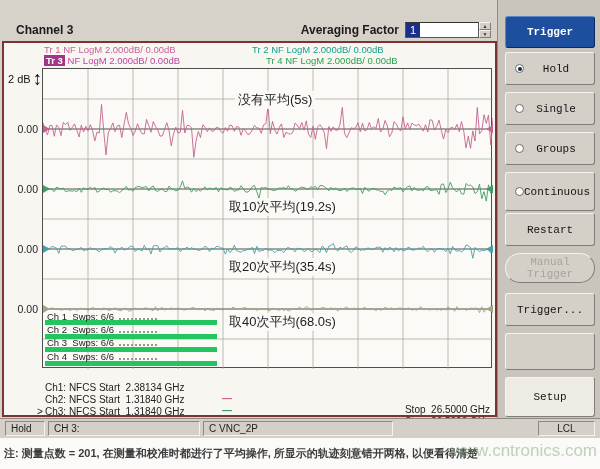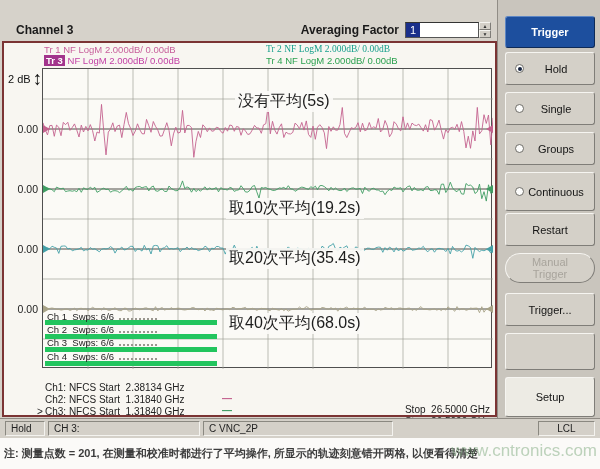--- a/index.html
+++ b/index.html
@@ -25,39 +25,39 @@
 
   
   .display { position:absolute; left:2px; top:41px; width:495px; height:376px;
              background:#f8f6f1; border:2px solid #7b3434; }
   .tdef { position:absolute; font-size:9.5px; white-space:pre; letter-spacing:0; }
   .tsel { color:#fff; padding:0 2px; font-weight:bold; }
 
   .graph { position:absolute; left:38px; top:25px; width:450px; height:300px;
            border:1px solid #4f4f4f; background:#fbfaf6; }
   .graph svg { position:absolute; left:0; top:0; }
-  .ann { position:absolute; font-size:16px; color:#1d1d1d; background:rgba(251,250,246,.92);
+  .ann { position:absolute; font-size:13px; color:#1d1d1d; background:rgba(251,250,246,.92);
          padding:0 3px; white-space:nowrap; }
   .sweeps { position:absolute; left:2px; top:243px; width:172px; font-size:9.5px; color:#222; }
   .sweeps .row { height:13.4px; display:flex; align-items:center; border-bottom:5px solid #22c55e; padding-left:2px; white-space:pre; }
   .sweeps .dots { margin-left:5px; width:38px; border-bottom:2px dotted #9a978f; height:7px; }
 
   .scale { position:absolute; left:4px; top:28px; display:flex; align-items:center; font-size:11px; color:#111; }
   .scale .arrow { font-size:19px; font-weight:bold; margin-left:2px; line-height:16px; }
   .reflab { position:absolute; left:1px; width:33px; text-align:right; font-size:10.5px; color:#222; }
 
   .chrow { position:absolute; left:0; width:492px; height:12px; font-size:10px; color:#222; white-space:pre; }
   .chrow .pfx { position:absolute; left:33px; }
   .chrow .lab { position:absolute; left:41px; }
   .chrow .dash { position:absolute; left:218px; font-weight:bold; }
   .chrow .stop { position:absolute; left:360px; width:126px; text-align:right; }
 
   
   .sidebar { position:absolute; left:497px; top:0; width:103px; height:418px;
-             background:#c9c5bd; border-left:1px solid #918d86; }
+             background:#c9c5bd; border-left:1px solid #918d86;font-family:Liberation Mono, monospace; }
   .skey { position:absolute; left:7px; width:90px; border-radius:3px; display:flex;
           align-items:center; justify-content:center; text-align:center; font-size:11px;
           color:#141414; background:#d4d0c8;
           border:1px solid; border-color:#f6f5f1 #7f7d78 #7f7d78 #f6f5f1; cursor:pointer; }
   .skey.blue { background:#1d4f9e; color:#fff; font-weight:bold;
                border-color:#5d86c4 #0e2a57 #0e2a57 #5d86c4; }
   .skey.radio { justify-content:flex-start; padding-left:9px; }
   .skey.radio .lbl { flex:1; text-align:center; padding-right:6px; }
   .skey.disabled { color:#a8a49c; cursor:default; }
   .skey.light { background:#edebe4; }
@@ -91,21 +91,21 @@
     </div>
     <div class="spinner">
       <div>▲</div>
       <div>▼</div>
     </div>
   </div>
 
   <div class="display">
 
     <div class="tdef" style="left:40px; top:1px; color:#c75f9b;"><span>Tr 1</span><span> NF LogM 2.000dB/ 0.00dB</span></div>
-    <div class="tdef" style="left:262px; top:1px; color:#17a08c;font-family:Liberation Serif, serif;"><span>Tr 2</span><span> NF LogM 2.000dB/ 0.00dB</span></div>
+    <div class="tdef" style="left:248px; top:1px; color:#17a08c;"><span>Tr 2</span><span> NF LogM 2.000dB/ 0.00dB</span></div>
     <div class="tdef" style="left:40px; top:12px; color:#c23fa5;"><span class="tsel" style="background:#a2348c;">Tr 3</span><span> NF LogM 2.000dB/ 0.00dB</span></div>
     <div class="tdef" style="left:262px; top:12px; color:#2ba14f;"><span>Tr 4</span><span> NF LogM 2.000dB/ 0.00dB</span></div>
 
     <div class="scale">
       <span>2 dB</span>
       <span class="arrow">↕</span>
     </div>
     <div class="reflab" style="top:80px;">0.00</div>
     <div class="reflab" style="top:140px;">0.00</div>
     <div class="reflab" style="top:200px;">0.00</div>
@@ -143,21 +143,21 @@
           <polygon points="450,116 443,120 450,124" fill="#3f9d63"></polygon>
           <polyline points="0.0,179.5 2.3,181.1 4.5,179.0 6.8,179.8 9.0,177.2 11.3,178.3 13.5,179.0 15.8,184.4 18.0,177.3 20.3,177.0 22.5,177.0 24.8,180.0 27.0,179.3 29.3,181.8 31.5,180.9 33.8,180.5 36.0,179.9 38.3,178.4 40.5,181.8 42.8,180.7 45.0,181.1 47.3,178.6 49.5,180.2 51.8,179.8 54.0,181.2 56.3,182.8 58.5,180.4 60.8,179.6 63.0,180.0 65.3,179.4 67.5,177.6 69.8,179.2 72.0,184.1 74.3,180.1 76.5,180.2 78.8,178.0 81.0,181.0 83.3,180.4 85.5,178.8 87.8,177.2 90.0,177.5 92.3,182.5 94.5,179.9 96.8,180.4 99.0,182.1 101.3,176.3 103.5,180.8 105.8,179.4 108.0,185.0 110.3,176.9 112.5,176.4 114.8,176.8 117.0,182.9 119.3,179.3 121.5,178.7 123.8,176.7 126.0,180.1 128.3,179.5 130.5,180.1 132.8,179.5 135.0,178.7 137.3,182.7 139.5,180.0 141.8,180.1 144.0,178.0 146.3,180.6 148.5,178.6 150.8,180.2 153.0,180.2 155.3,181.6 157.5,180.8 159.8,180.0 162.0,177.1 164.3,178.7 166.5,182.6 168.8,179.1 171.0,179.9 173.3,177.5 175.5,177.5 177.8,179.0 180.0,179.1 182.3,185.1 184.5,179.9 186.8,183.5 189.0,181.6 191.3,176.1 193.5,181.6 195.8,182.6 198.0,183.2 200.3,181.6 202.5,181.6 204.8,180.3 207.0,180.0 209.3,178.4 211.5,184.6 213.8,177.2 216.0,182.5 218.3,181.6 220.5,181.5 222.8,179.1 225.0,181.4 227.3,180.8 229.5,181.5 231.8,183.6 234.0,181.4 236.3,181.5 238.5,181.4 240.8,183.6 243.0,180.4 245.3,177.9 247.5,180.1 249.8,180.1 252.0,182.9 254.2,179.2 256.5,179.6 258.8,179.9 261.0,182.7 263.3,181.3 265.5,179.4 267.8,182.5 270.0,182.3 272.3,179.9 274.5,181.3 276.8,183.7 279.0,177.2 281.3,178.8 283.5,183.7 285.8,177.3 288.0,176.4 290.3,174.5 292.5,179.8 294.8,182.2 297.0,178.1 299.3,179.7 301.5,178.2 303.8,176.8 306.0,181.9 308.3,183.5 310.5,181.2 312.8,177.8 315.0,179.3 317.3,181.6 319.5,180.5 321.8,181.2 324.0,179.2 326.3,179.2 328.5,180.3 330.8,180.4 333.0,178.7 335.3,178.1 337.5,178.3 339.8,183.3 342.0,178.6 344.3,181.2 346.5,178.1 348.8,179.6 351.0,182.9 353.3,178.6 355.5,182.0 357.8,179.6 360.0,182.1 362.3,181.3 364.5,178.6 366.8,178.5 369.0,181.2 371.3,180.9 373.5,180.4 375.8,179.0 378.0,179.5 380.3,177.3 382.5,180.8 384.8,182.8 387.0,180.4 389.3,179.8 391.5,183.2 393.8,180.0 396.0,179.3 398.3,179.8 400.5,180.2 402.8,182.6 405.0,179.3 407.3,184.9 409.5,177.4 411.8,180.8 414.0,182.2 416.3,181.4 418.5,182.9 420.8,181.1 423.0,176.1 425.3,176.9 427.5,178.5 429.8,189.3 432.0,178.4 434.3,180.9 436.5,182.6 438.8,181.1 441.0,181.8 443.3,180.6 445.5,180.9 447.8,184.1 450.0,180.5" fill="none" stroke="#44a0a8" stroke-width="0.9"></polyline>
           <polygon points="0,176 7,180 0,184" fill="#44a0a8"></polygon>
           <polygon points="450,176 443,180 450,184" fill="#44a0a8"></polygon>
           <polyline points="0.0,239.8 2.3,238.2 4.5,239.7 6.8,239.4 9.0,239.0 11.3,239.5 13.5,240.3 15.8,240.4 18.0,241.1 20.3,240.7 22.5,239.8 24.8,240.3 27.0,241.4 29.3,240.5 31.5,239.1 33.8,241.7 36.0,239.5 38.3,239.3 40.5,240.2 42.8,239.7 45.0,241.6 47.3,240.1 49.5,238.3 51.8,239.5 54.0,240.2 56.3,239.6 58.5,241.0 60.8,238.8 63.0,240.1 65.3,241.3 67.5,241.2 69.8,239.9 72.0,238.8 74.3,240.7 76.5,241.6 78.8,241.6 81.0,239.2 83.3,239.3 85.5,242.1 87.8,241.8 90.0,240.4 92.3,239.1 94.5,240.1 96.8,240.8 99.0,240.0 101.3,239.1 103.5,238.9 105.8,240.0 108.0,240.8 110.3,241.7 112.5,237.7 114.8,241.9 117.0,239.5 119.3,238.5 121.5,241.2 123.8,240.0 126.0,240.6 128.3,238.7 130.5,240.1 132.8,239.5 135.0,239.2 137.3,239.4 139.5,240.7 141.8,241.0 144.0,240.6 146.3,240.2 148.5,238.8 150.8,238.5 153.0,240.0 155.3,240.7 157.5,240.3 159.8,239.8 162.0,242.0 164.3,238.9 166.5,241.1 168.8,240.9 171.0,241.6 173.3,239.4 175.5,239.5 177.8,240.5 180.0,240.9 182.3,239.9 184.5,239.7 186.8,240.8 189.0,238.5 191.3,238.6 193.5,240.5 195.8,239.7 198.0,239.6 200.3,239.0 202.5,238.4 204.8,240.8 207.0,240.0 209.3,239.3 211.5,240.1 213.8,241.3 216.0,240.3 218.3,239.4 220.5,239.6 222.8,239.8 225.0,241.0 227.3,241.6 229.5,239.1 231.8,240.1 234.0,240.7 236.3,241.2 238.5,239.6 240.8,241.6 243.0,240.2 245.3,242.1 247.5,240.9 249.8,240.2 252.0,240.1 254.2,240.2 256.5,238.0 258.8,239.9 261.0,239.5 263.3,237.6 265.5,238.7 267.8,241.2 270.0,240.4 272.3,240.0 274.5,240.0 276.8,240.1 279.0,238.5 281.3,238.8 283.5,239.9 285.8,240.3 288.0,238.6 290.3,240.4 292.5,239.0 294.8,242.2 297.0,239.1 299.3,240.3 301.5,239.1 303.8,238.1 306.0,240.2 308.3,240.0 310.5,239.1 312.8,239.8 315.0,239.2 317.3,240.4 319.5,239.7 321.8,238.1 324.0,240.6 326.3,240.3 328.5,240.1 330.8,240.3 333.0,241.6 335.3,240.0 337.5,241.0 339.8,240.5 342.0,238.4 344.3,239.3 346.5,239.6 348.8,238.8 351.0,240.8 353.3,240.0 355.5,239.1 357.8,239.0 360.0,239.9 362.3,240.3 364.5,239.3 366.8,239.1 369.0,241.4 371.3,240.2 373.5,241.3 375.8,239.2 378.0,237.6 380.3,240.3 382.5,240.1 384.8,240.6 387.0,240.9 389.3,240.4 391.5,239.7 393.8,241.1 396.0,240.1 398.3,241.5 400.5,239.5 402.8,241.1 405.0,237.8 407.3,239.8 409.5,240.2 411.8,242.3 414.0,237.6 416.3,240.9 418.5,239.9 420.8,239.7 423.0,241.3 425.3,240.6 427.5,239.1 429.8,239.4 432.0,239.2 434.3,239.1 436.5,243.7 438.8,237.7 441.0,243.2 443.3,239.9 445.5,239.9 447.8,238.7 450.0,241.4" fill="none" stroke="#a8a387" stroke-width="0.9"></polyline>
           <polygon points="0,236 7,240 0,244" fill="#a8a387"></polygon>
           <polygon points="450,236 443,240 450,244" fill="#a8a387"></polygon>
         </svg>
       <div class="ann" style="left:192px; top:22px;">没有平均(5s)</div>
       <div class="ann" style="left:183px; top:129px;">取10次平均(19.2s)</div>
-      <div class="ann" style="left:183px; top:179px;text-align:right;">取20次平均(35.4s)</div>
+      <div class="ann" style="left:183px; top:189px;text-align:right;">取20次平均(35.4s)</div>
       <div class="ann" style="left:183px; top:244px;">取40次平均(68.0s)</div>
       <div class="sweeps">
         <div class="row"><span>Ch 1  Swps: 6/6</span><span class="dots"></span></div>
         <div class="row"><span>Ch 2  Swps: 6/6</span><span class="dots"></span></div>
         <div class="row"><span>Ch 3  Swps: 6/6</span><span class="dots"></span></div>
         <div class="row"><span>Ch 4  Swps: 6/6</span><span class="dots"></span></div>
       </div>
     </div>
 
     <div class="chrow" style="top:328px;">

